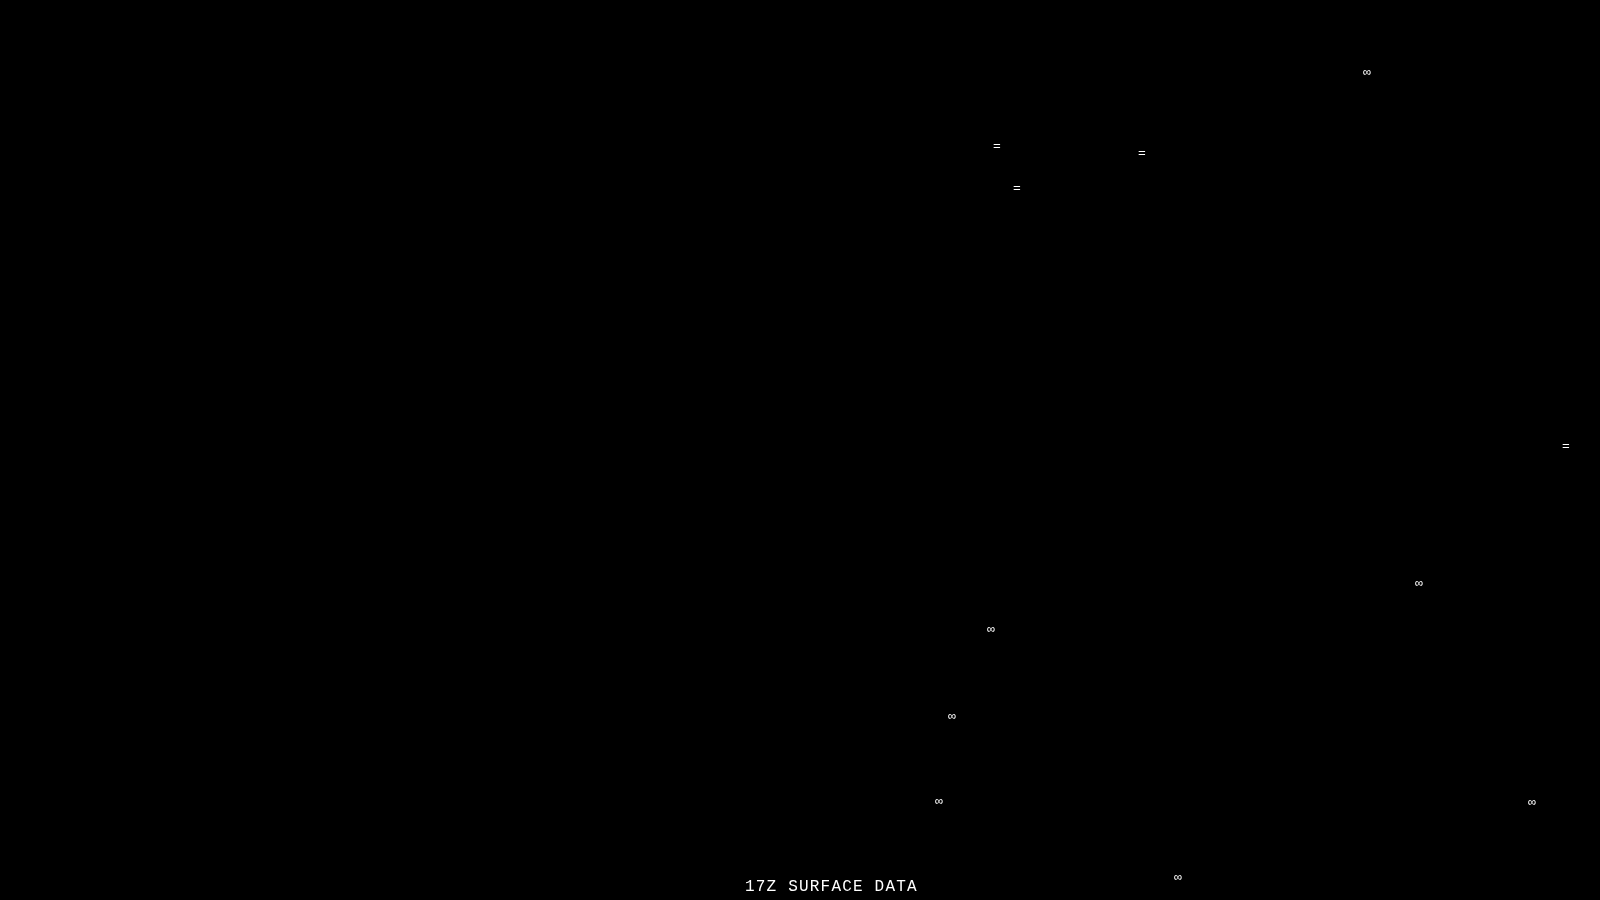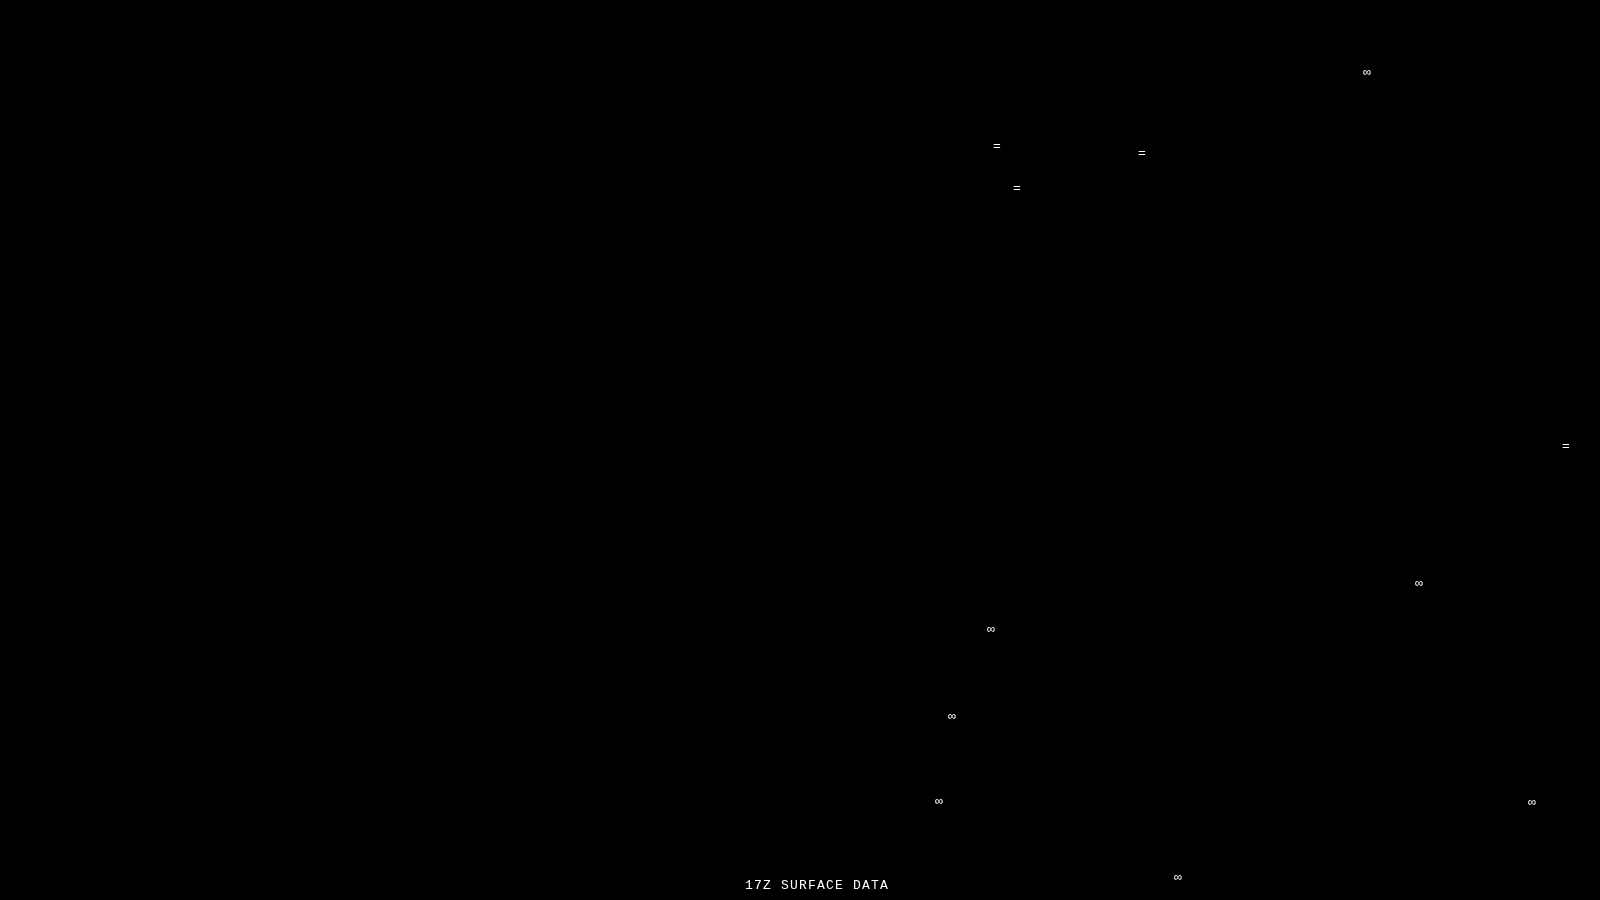--- a/index.html
+++ b/index.html
@@ -28,21 +28,21 @@
     letter-spacing: 0px;
   }
   .sym-mist {
     font-size: 13px;
     letter-spacing: 0px;
   }
   .caption {
     position: absolute;
     color: #ffffff;
     font-family: "Liberation Mono", "DejaVu Sans Mono", monospace;
-    font-size: 13px;
+    font-size: 16px;
     letter-spacing: 1.2px;
     white-space: pre;
   }
 </style>
 </head>
 <body>
 
 <div id="screen">
   <div id="symbol-layer">
       <div class="symbol sym-mist" style="left: 1363px; top: 66px; font-size: 13px; color: rgb(255, 255, 255);">∞</div>

